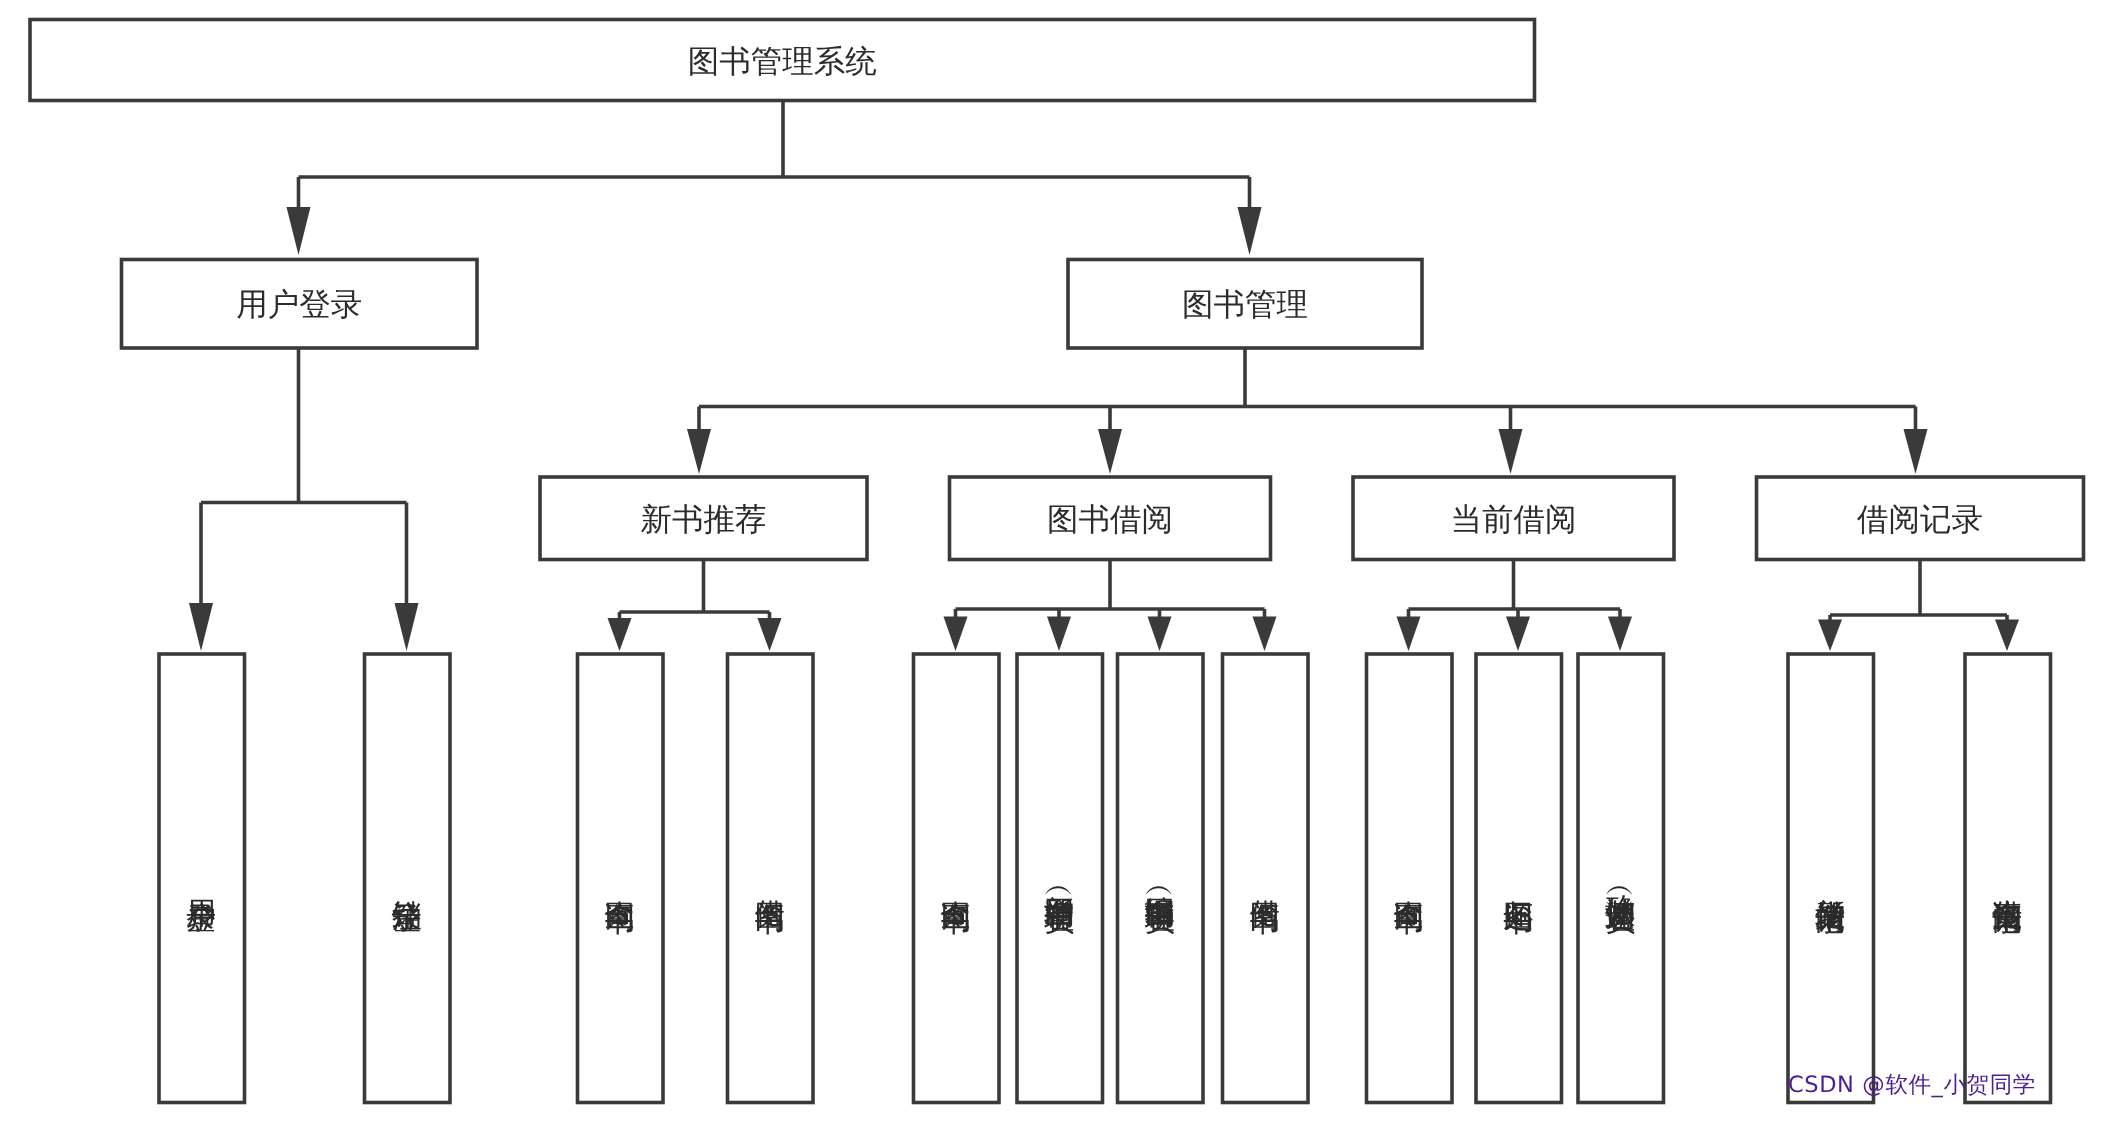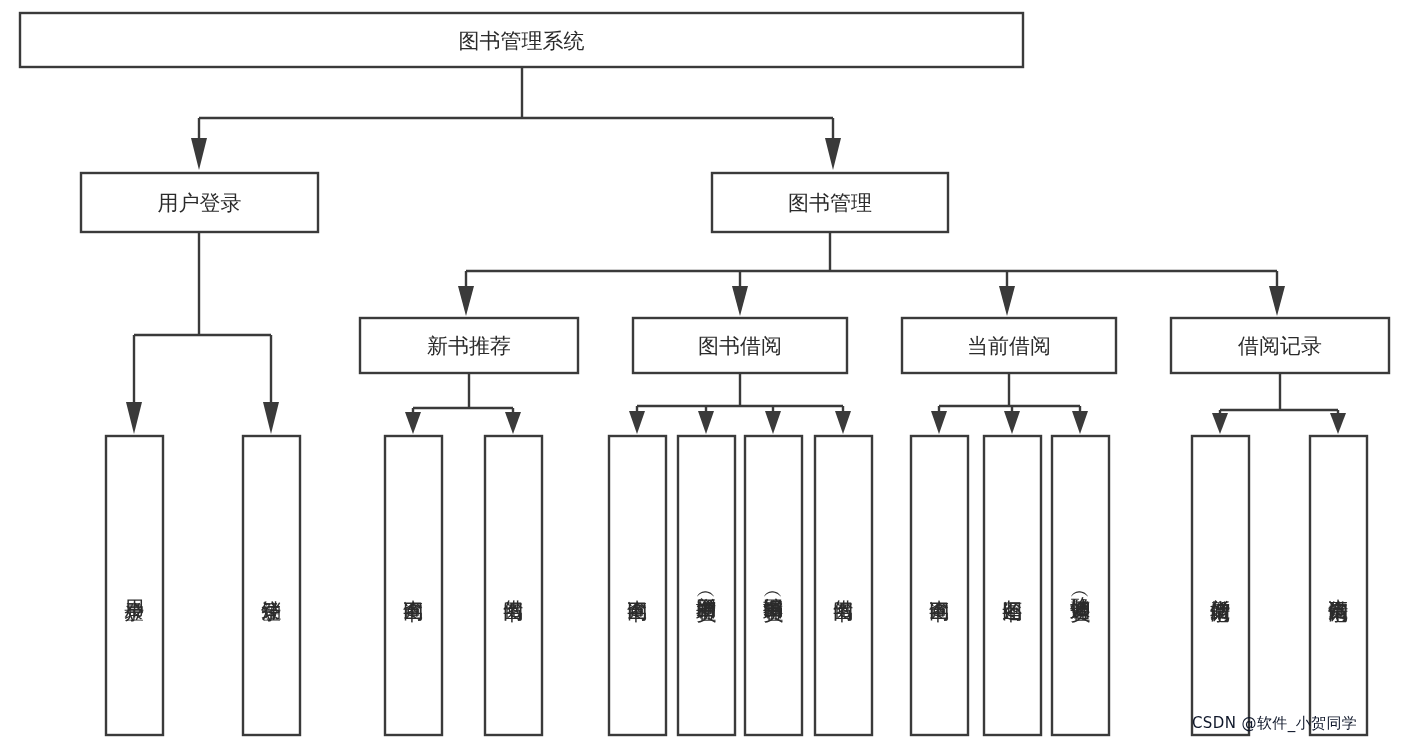--- a/index.html
+++ b/index.html
@@ -65,21 +65,21 @@
     align-items: center;
     justify-content: center;
     pointer-events: none;
   }
   .watermark {
     position: absolute;
     left: 1192px;
     top: 714px;
     font-family: "DejaVu Sans", "Liberation Sans", sans-serif;
     font-size: 15px;
-    color: #0f172a;
+    color: #4c1d95;
     white-space: nowrap;
     letter-spacing: 0.4px;
   }
 </style>
 </head>
 <body>
 
 <div id="diagram-root">
 
   <svg class="diagram" viewBox="0 0 1405 747">

